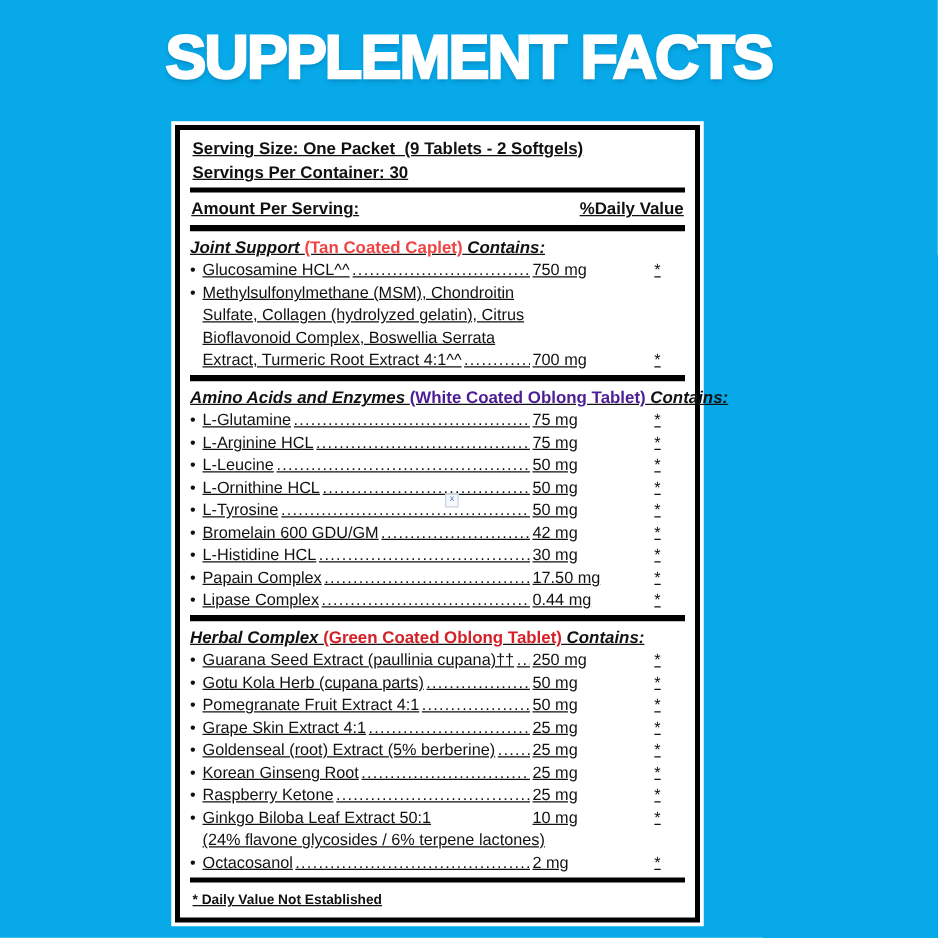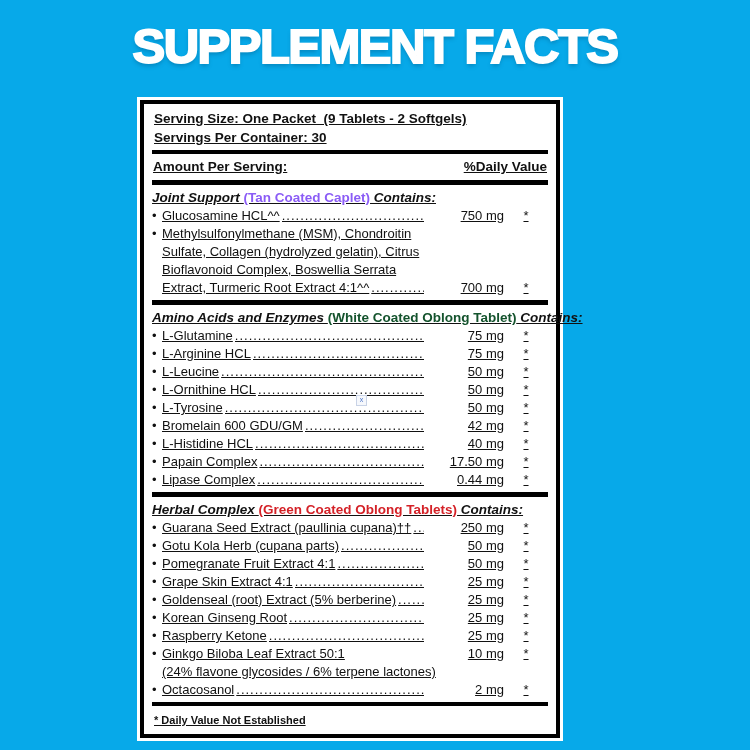--- a/index.html
+++ b/index.html
@@ -36,21 +36,21 @@
   .sec-sub{font-style:normal;}
   .row{display:flex;font-size:13px;line-height:18px;}
   .row.bottom{align-items:flex-end;}
   .row.top{align-items:flex-start;}
   .namecol{flex:1 1 auto;min-width:0;padding-left:10px;}
   .nline{position:relative;white-space:nowrap;}
   .nline.flexline{display:flex;}
   .bullet{position:absolute;left:-10px;top:0;}
   .iname{white-space:nowrap;flex:0 0 auto;}
   .dots{flex:1 1 auto;overflow:hidden;white-space:nowrap;letter-spacing:1px;margin:0 2px;}
-  .amt{flex:0 0 78px;width:78px;text-align:right;}
+  .amt{flex:0 0 78px;width:78px;text-align:left;}
   .dv{flex:0 0 44px;width:44px;text-align:center;}
   .footnote{font-weight:bold;font-size:11px;line-height:20px;padding:1px 0 1px 2px;}
   .artifact{
     position:absolute;left:212px;top:291px;width:9px;height:9px;
     border:1px solid #c9d3e6;background:#f6f8fc;
     font-size:7px;line-height:8px;text-align:center;color:#4a74c9;
   }
 </style>
 </head>
 <body>
@@ -66,21 +66,21 @@
     <div class="rule"></div>
 
     <div class="aps-bar">
       <span>Amount Per Serving:</span>
       <span>%Daily Value</span>
     </div>
 
     <div class="rule thick"></div>
 
     <div id="sections">
-        <div class="sec-header"><span>Joint Support </span><span class="sec-sub" style="color: #8b5cf6;">(Tan Coated Caplet)</span><span> Contains:</span></div>
+        <div class="sec-header"><span>Joint Support </span><span class="sec-sub" style="color: #ef4444;">(Tan Coated Caplet)</span><span> Contains:</span></div>
         <div class="row bottom">
           <div class="namecol">
             <div class="nline flexline">
               <span class="bullet">•</span>
               <span class="iname">Glucosamine HCL^^</span>
               <span class="dots">................................................................................................................................................................</span>
             </div>
           </div>
           <div class="amt">750 mg</div>
           <div class="dv">*</div>
@@ -92,21 +92,21 @@
             <div class="nline">Bioflavonoid Complex, Boswellia Serrata</div>
             <div class="nline flexline">
               <span class="iname">Extract, Turmeric Root Extract 4:1^^</span>
               <span class="dots">................................................................................................................................................................</span>
             </div>
           </div>
           <div class="amt">700 mg</div>
           <div class="dv">*</div>
         </div>
         <div class="rule thick"></div>
-        <div class="sec-header"><span>Amino Acids and Enzymes </span><span class="sec-sub" style="color: #14532d;">(White Coated Oblong Tablet)</span><span> Contains:</span></div>
+        <div class="sec-header"><span>Amino Acids and Enzymes </span><span class="sec-sub" style="color: #4c1d95;">(White Coated Oblong Tablet)</span><span> Contains:</span></div>
         <div class="row bottom">
           <div class="namecol">
             <div class="nline flexline">
               <span class="bullet">•</span>
               <span class="iname">L-Glutamine</span>
               <span class="dots">................................................................................................................................................................</span>
             </div>
           </div>
           <div class="amt">75 mg</div>
           <div class="dv">*</div>
@@ -167,21 +167,21 @@
           <div class="dv">*</div>
         </div>
         <div class="row bottom">
           <div class="namecol">
             <div class="nline flexline">
               <span class="bullet">•</span>
               <span class="iname">L-Histidine HCL</span>
               <span class="dots">................................................................................................................................................................</span>
             </div>
           </div>
-          <div class="amt">40 mg</div>
+          <div class="amt">30 mg</div>
           <div class="dv">*</div>
         </div>
         <div class="row bottom">
           <div class="namecol">
             <div class="nline flexline">
               <span class="bullet">•</span>
               <span class="iname">Papain Complex</span>
               <span class="dots">................................................................................................................................................................</span>
             </div>
           </div>
@@ -193,21 +193,21 @@
             <div class="nline flexline">
               <span class="bullet">•</span>
               <span class="iname">Lipase Complex</span>
               <span class="dots">................................................................................................................................................................</span>
             </div>
           </div>
           <div class="amt">0.44 mg</div>
           <div class="dv">*</div>
         </div>
         <div class="rule thick"></div>
-        <div class="sec-header"><span>Herbal Complex </span><span class="sec-sub" style="color: rgb(212, 33, 39);">(Green Coated Oblong Tablets)</span><span> Contains:</span></div>
+        <div class="sec-header"><span>Herbal Complex </span><span class="sec-sub" style="color: rgb(212, 33, 39);">(Green Coated Oblong Tablet)</span><span> Contains:</span></div>
         <div class="row bottom">
           <div class="namecol">
             <div class="nline flexline">
               <span class="bullet">•</span>
               <span class="iname">Guarana Seed Extract (paullinia cupana)††</span>
               <span class="dots">................................................................................................................................................................</span>
             </div>
           </div>
           <div class="amt">250 mg</div>
           <div class="dv">*</div>

